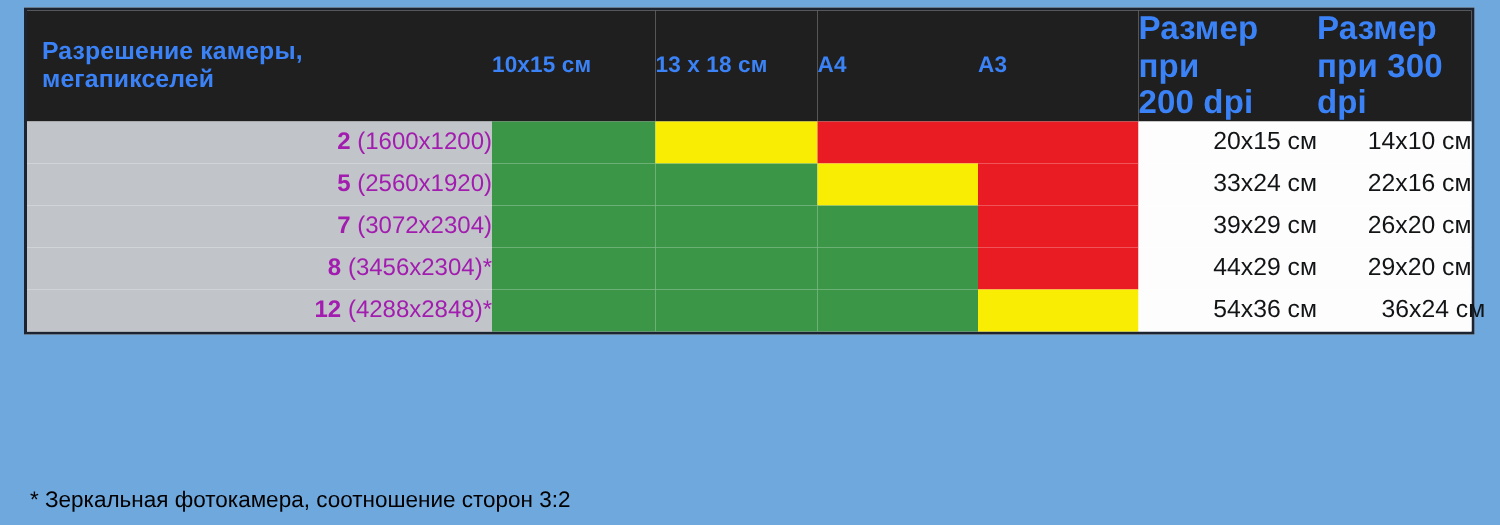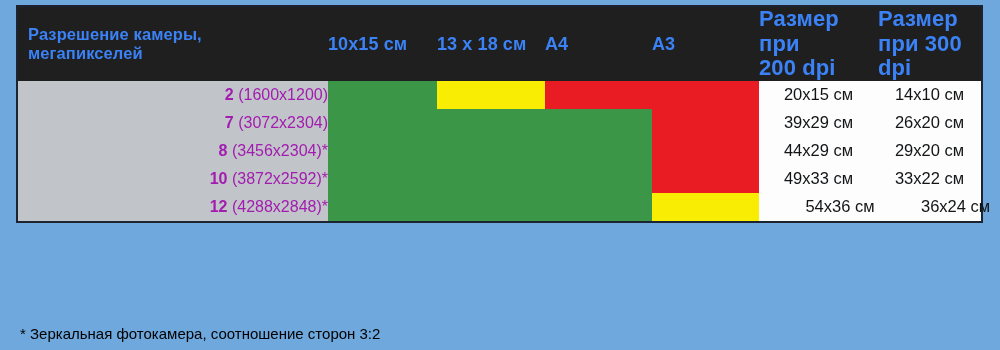--- a/index.html
+++ b/index.html
@@ -60,21 +60,21 @@
     letter-spacing: 0.1px;
   }
   thead th:last-child {
     border-right: 0;
   }
   thead th.hd-res {
     font-size: 16.5px;
     padding: 0 10px;
   }
   thead th.hd-fmt {
-    font-size: 18px;
+    font-size: 15px;
   }
   thead th.hd-dpi {
     font-size: 22px;
   }
 
   
   tbody tr {
     height: 28px;
   }
   tbody td {
@@ -114,21 +114,21 @@
     border-right: 2px solid #ffffff;
   }
   td.swatch.green  { background: #3c9648; }
   td.swatch.yellow { background: #faed04; }
   td.swatch.red    { background: #ea1c23; }
 
   td.size {
     background: #fdfdfd;
     color: #121416;
     font-size: 16.5px;
-    text-align: center;
+    text-align: right;
     border-right: 2px solid #ffffff;
     border-bottom: 1px solid #d7d9dc;
     white-space: nowrap;
   }
   td.size:last-child {
     border-right: 0;
   }
   tbody tr:last-child td.size {
     border-bottom: 0;
   }
@@ -185,45 +185,45 @@
           <tr>
             <td class="res"><span class="mp">2</span> <span class="px">(1600x1200)</span></td>
             <td class="swatch green"></td>
             <td class="swatch yellow"></td>
             <td class="swatch red"></td>
             <td class="swatch red"></td>
             <td class="size">20x15 см</td>
             <td class="size">14x10 см</td>
           </tr>
           <tr>
+            <td class="res"><span class="mp">5</span> <span class="px">(2560x1920)</span></td>
+            <td class="swatch green"></td>
+            <td class="swatch green"></td>
+            <td class="swatch yellow"></td>
+            <td class="swatch red"></td>
+            <td class="size">33x24 см</td>
+            <td class="size">22x16 см</td>
+          </tr>
+          <tr>
             <td class="res"><span class="mp">7</span> <span class="px">(3072x2304)</span></td>
             <td class="swatch green"></td>
             <td class="swatch green"></td>
             <td class="swatch green"></td>
             <td class="swatch red"></td>
             <td class="size">39x29 см</td>
             <td class="size">26x20 см</td>
           </tr>
           <tr>
             <td class="res"><span class="mp">8</span> <span class="px">(3456x2304)</span><span class="star">*</span></td>
             <td class="swatch green"></td>
             <td class="swatch green"></td>
             <td class="swatch green"></td>
             <td class="swatch red"></td>
             <td class="size">44x29 см</td>
             <td class="size">29x20 см</td>
-          </tr>
-          <tr>
-            <td class="res"><span class="mp">10</span> <span class="px">(3872x2592)</span><span class="star">*</span></td>
-            <td class="swatch green"></td>
-            <td class="swatch green"></td>
-            <td class="swatch green"></td>
-            <td class="swatch red"></td>
-            <td class="size">49x33 см</td>
-            <td class="size">33x22 см</td>
           </tr>
           <tr>
             <td class="res"><span class="mp">12</span> <span class="px">(4288x2848)</span><span class="star">*</span></td>
             <td class="swatch green"></td>
             <td class="swatch green"></td>
             <td class="swatch green"></td>
             <td class="swatch yellow"></td>
             <td class="size">54x36 см</td>
             <td class="size">36x24 см</td>
           </tr>

